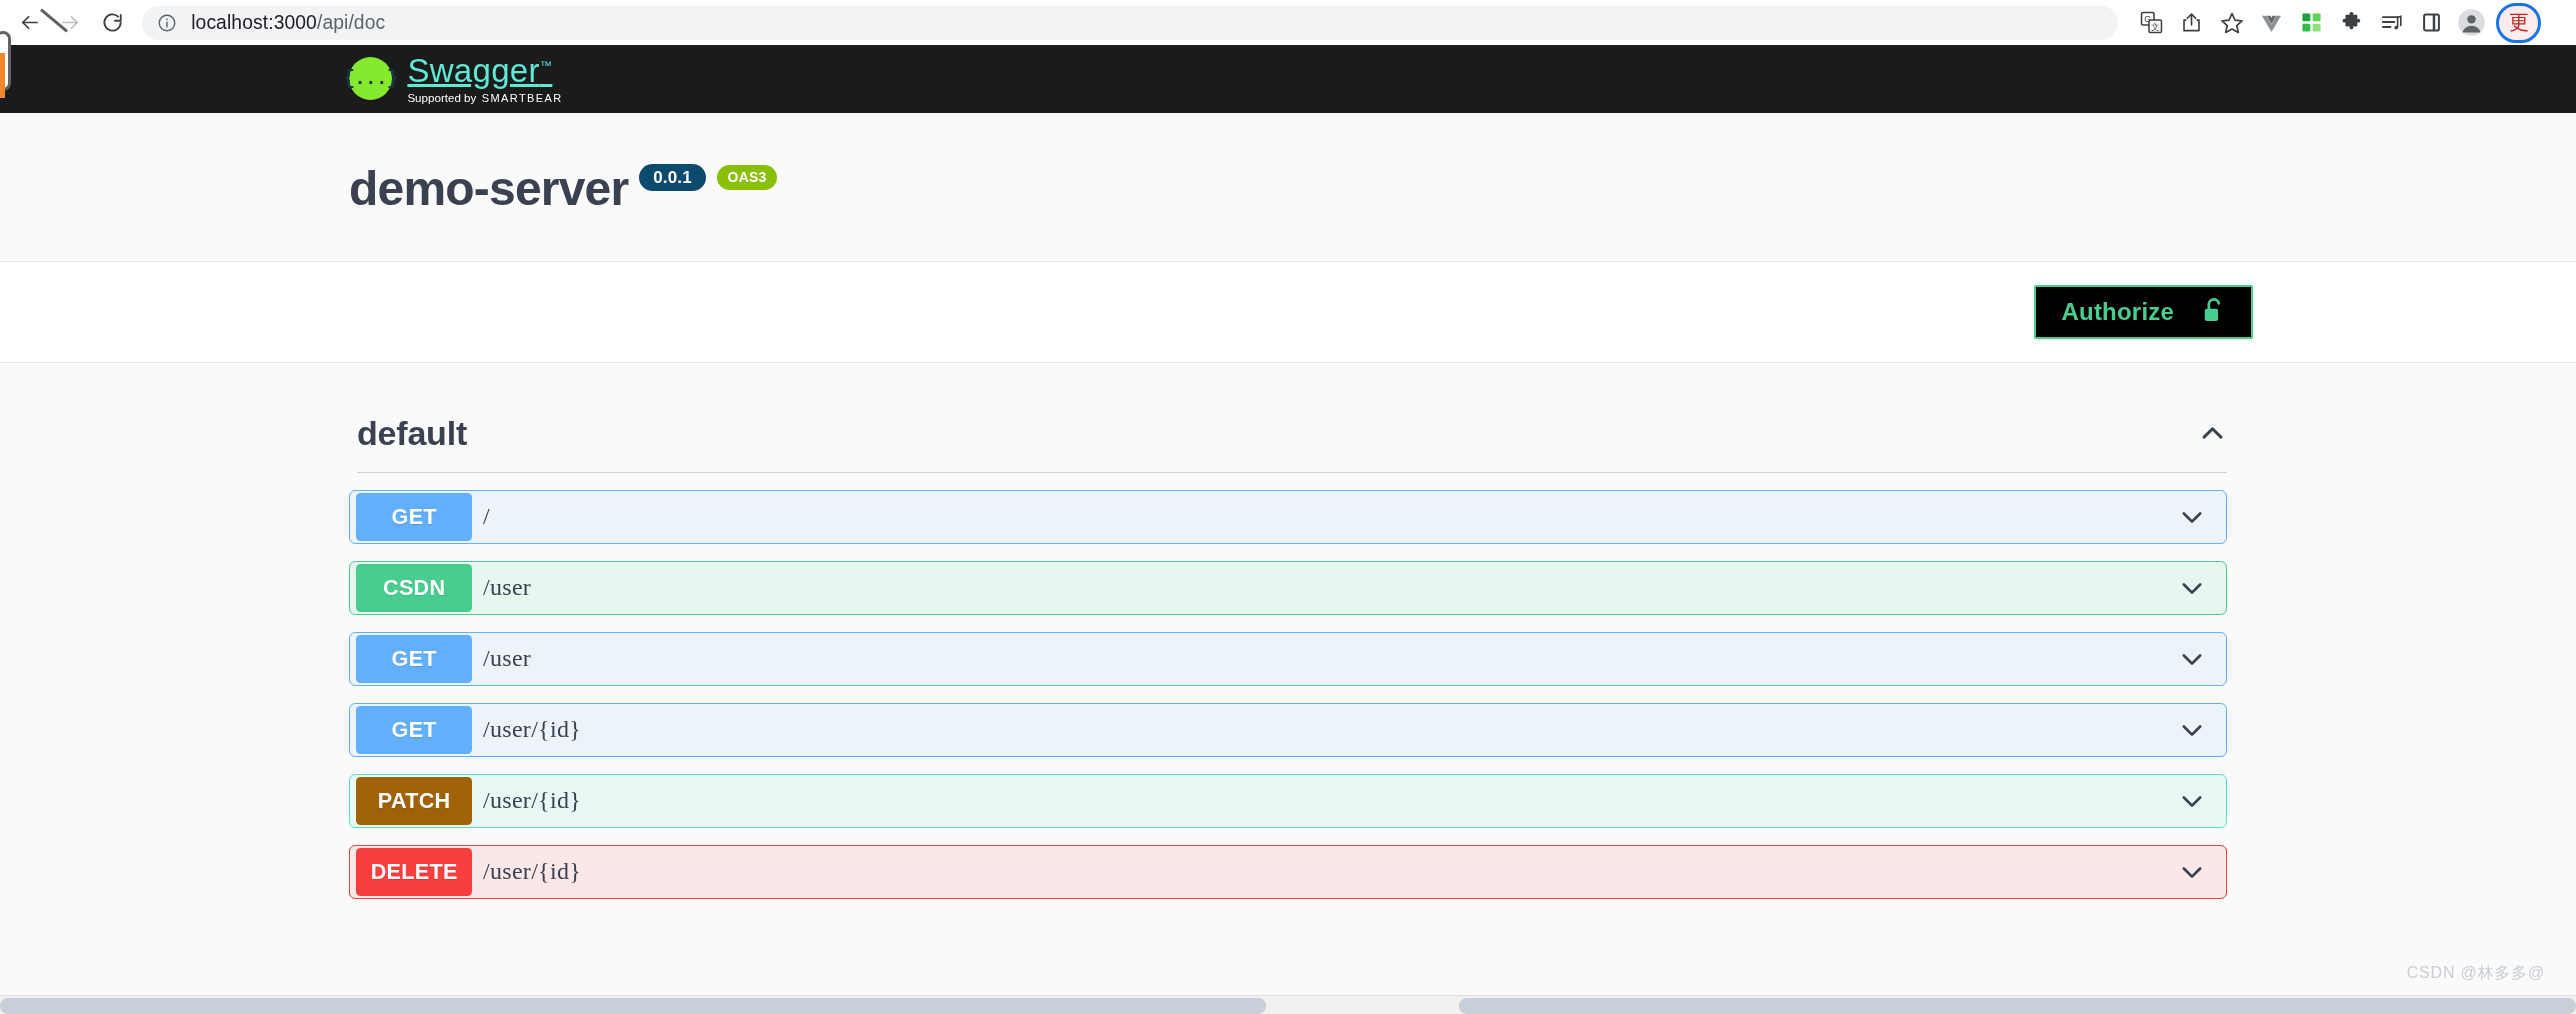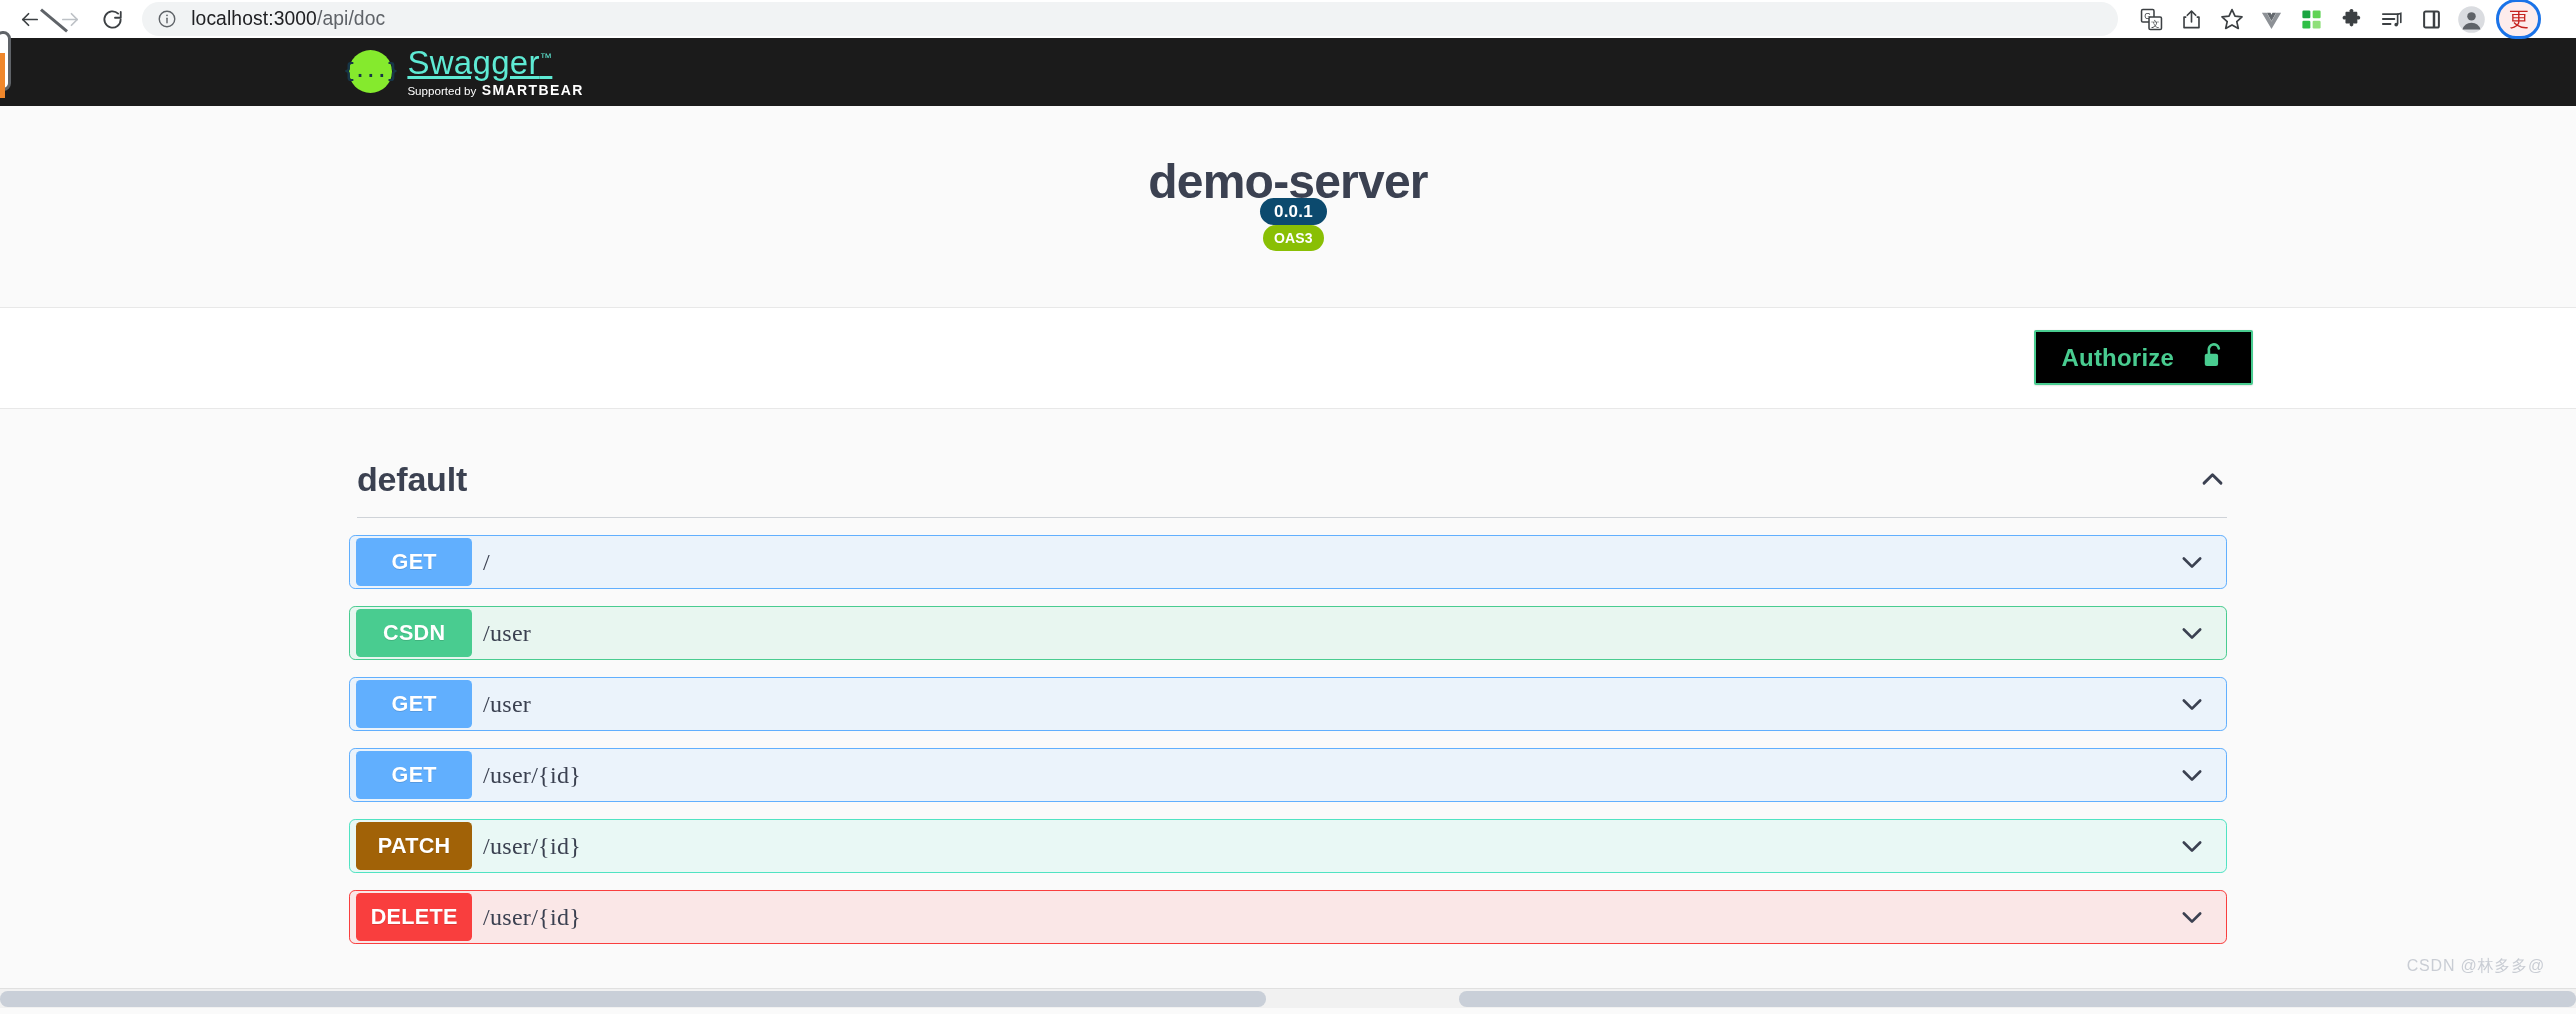--- a/index.html
+++ b/index.html
@@ -6,21 +6,21 @@
   html, body {
     width:2576px; height:1015px;
     overflow:hidden;
     background:#fafafa;
     font-family:"Liberation Sans", sans-serif;
   }
 
   
   #browser-chrome {
     position:relative;
-    height:38px;
+    height:45px;
     background:#ffffff;
     display:flex;
     align-items:center;
     padding:0 0 0 10.8px;
   }
   .nav-btns { display:flex; align-items:center; gap:4.6px; flex:0 0 auto; }
   .nav-btn {
     width:37px; height:37px;
     display:flex; align-items:center; justify-content:center;
     border-radius:50%;
@@ -128,40 +128,39 @@
     letter-spacing:0.3px;
     text-decoration:underline;
   }
   .logo-title .tm { font-size:12.3px; vertical-align:super; }
   .logo-sub {
     margin-top:3.9px;
     display:flex; align-items:baseline; gap:5.4px;
     color:#ffffff;
   }
   .logo-sub .by { font-size:11.6px; font-weight:400; }
-  .logo-sub .brand { font-size:14px; font-weight:bold; letter-spacing:1.4px; }
+  .logo-sub .brand { font-size:11px; font-weight:normal; letter-spacing:1.4px; }
 
   
   #page {
     position:relative;
     background:#fafafa;
     height:902px;
   }
   .info-block {
     padding:48px 349px 45px 349px;
     background:#fafafa;
     border-bottom:0.8px solid #e8e8e8;
   }
   .api-title {
     display:flex; align-items:center; gap:0;
     font-size:48px;
     font-weight:bold;
     color:#3b4151;
     letter-spacing:-0.8px;
-    flex-direction:column;
   }
   .badge {
     font-size:17px;
     font-weight:bold;
     border-radius:31px;
     padding:4.6px 14px 5.4px 14px;
     color:#ffffff;
     line-height:1;
     position:relative;
     letter-spacing:0.2px;

